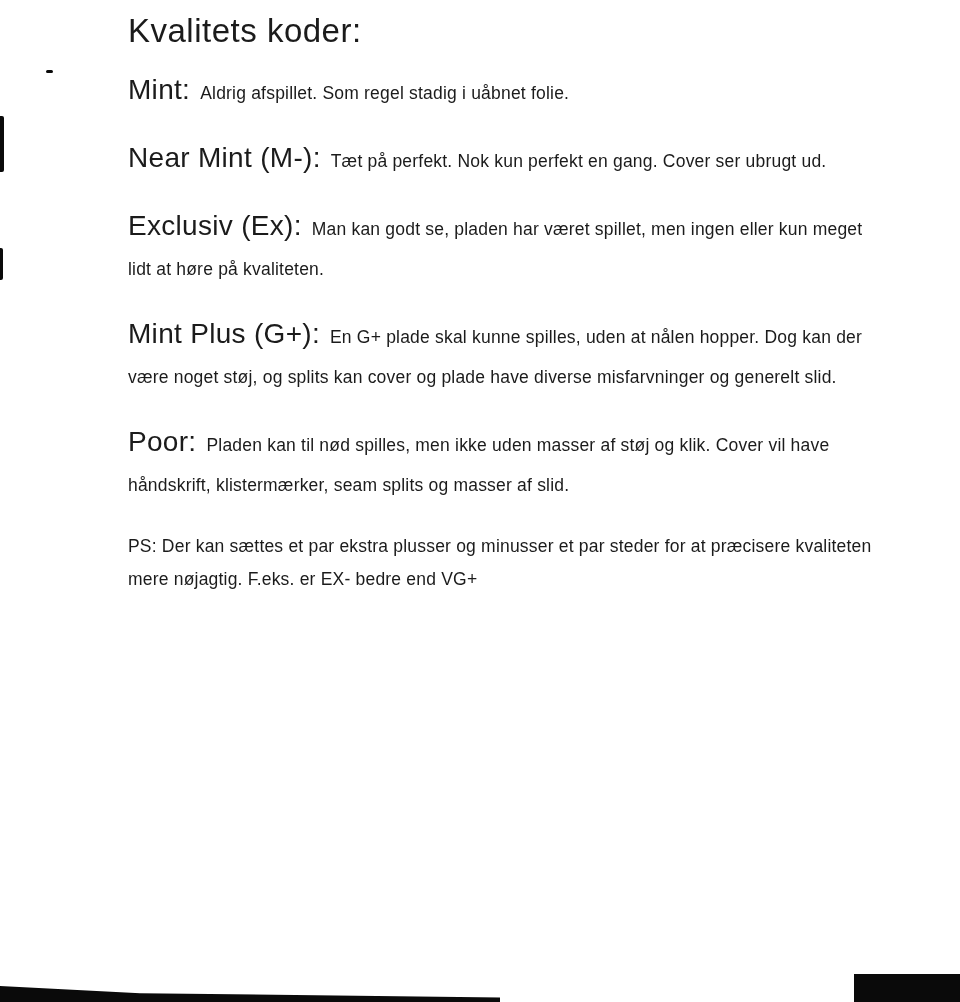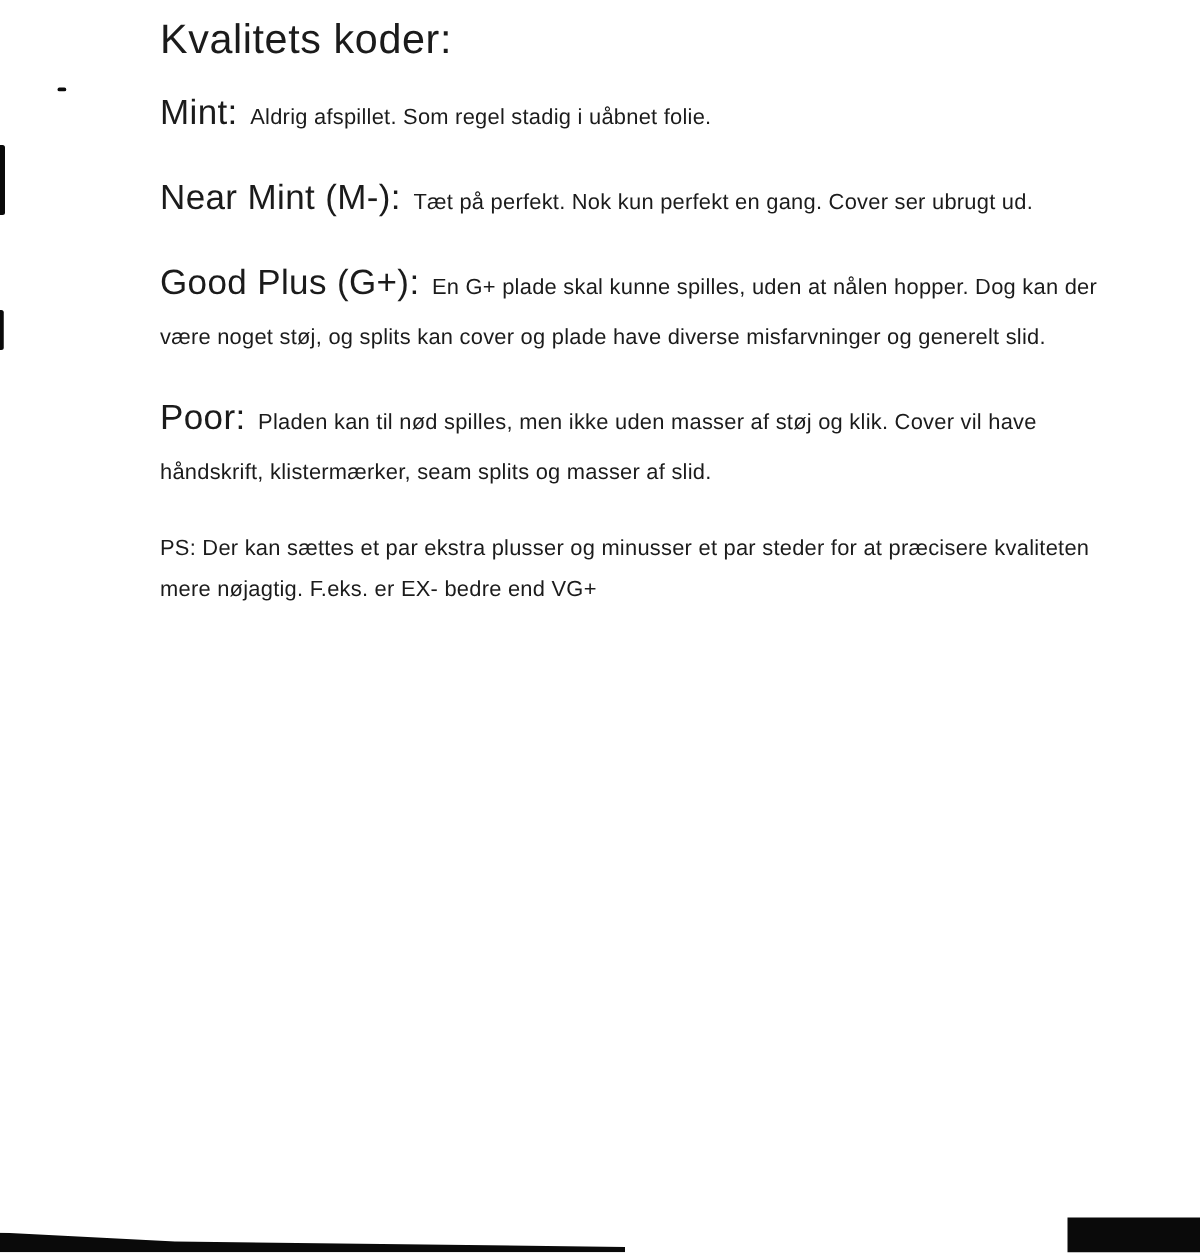--- a/index.html
+++ b/index.html
@@ -87,25 +87,28 @@
   <h1 class="doc-title">Kvalitets koder:</h1>
 
   <p class="entry">
     <span class="term">Mint:</span><span class="desc">Aldrig afspillet. Som regel stadig i uåbnet folie.</span>
   </p>
 
   <p class="entry">
     <span class="term">Near Mint (M-):</span><span class="desc">Tæt på perfekt. Nok kun perfekt en gang. Cover ser ubrugt ud.</span>
   </p>
 
+  <p class="entry">
+    <span class="term">Exclusiv (Ex):</span><span class="desc">Man kan godt se, pladen har været spillet, men ingen eller kun meget lidt at høre på kvaliteten.</span>
+  </p>
 
 
 
   <p class="entry">
-    <span class="term">Good Plus (G+):</span><span class="desc">En G+ plade skal kunne spilles, uden at nålen hopper. Dog kan der være noget støj, og splits kan cover og plade have diverse misfarvninger og generelt slid.</span>
+    <span class="term">Mint Plus (G+):</span><span class="desc">En G+ plade skal kunne spilles, uden at nålen hopper. Dog kan der være noget støj, og splits kan cover og plade have diverse misfarvninger og generelt slid.</span>
   </p>
 
 
   <p class="entry">
     <span class="term">Poor:</span><span class="desc">Pladen kan til nød spilles, men ikke uden masser af støj og klik. Cover vil have håndskrift, klistermærker, seam splits og masser af slid.</span>
   </p>
 
 
   <p class="footnote">PS: Der kan sættes et par ekstra plusser og minusser et par steder for at præcisere kvaliteten mere nøjagtig. F.eks. er EX- bedre end VG+</p>
 

